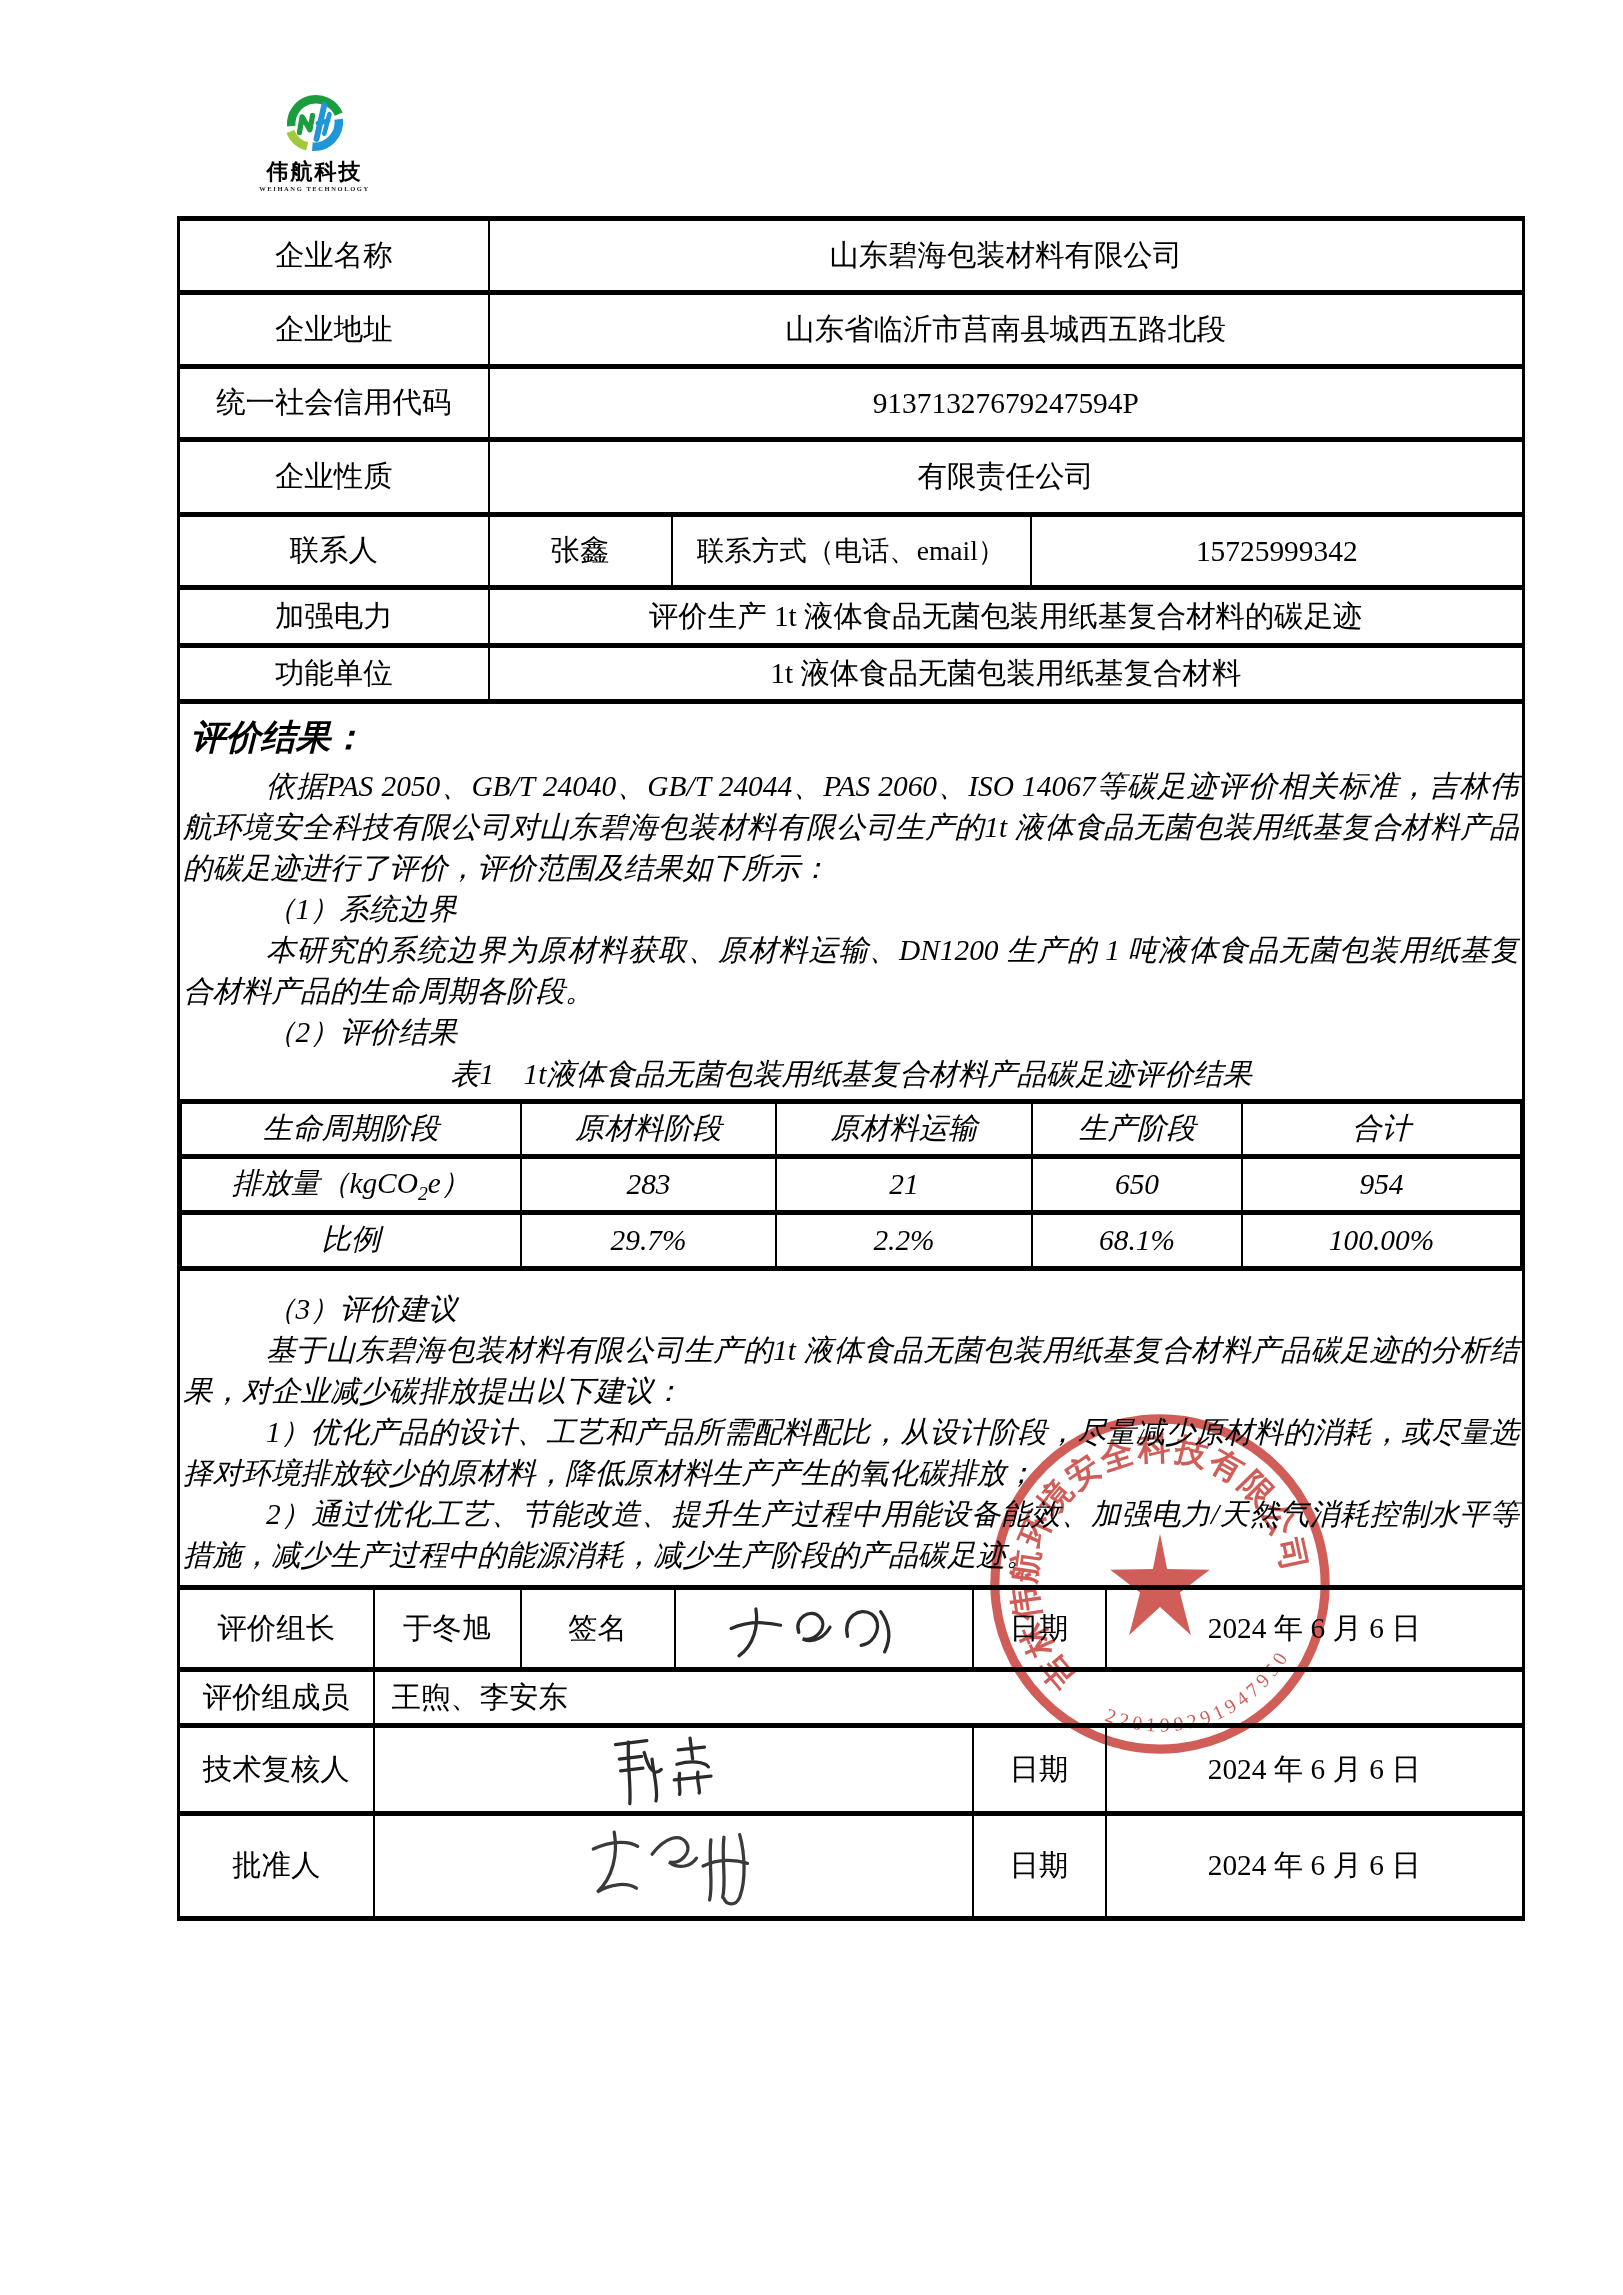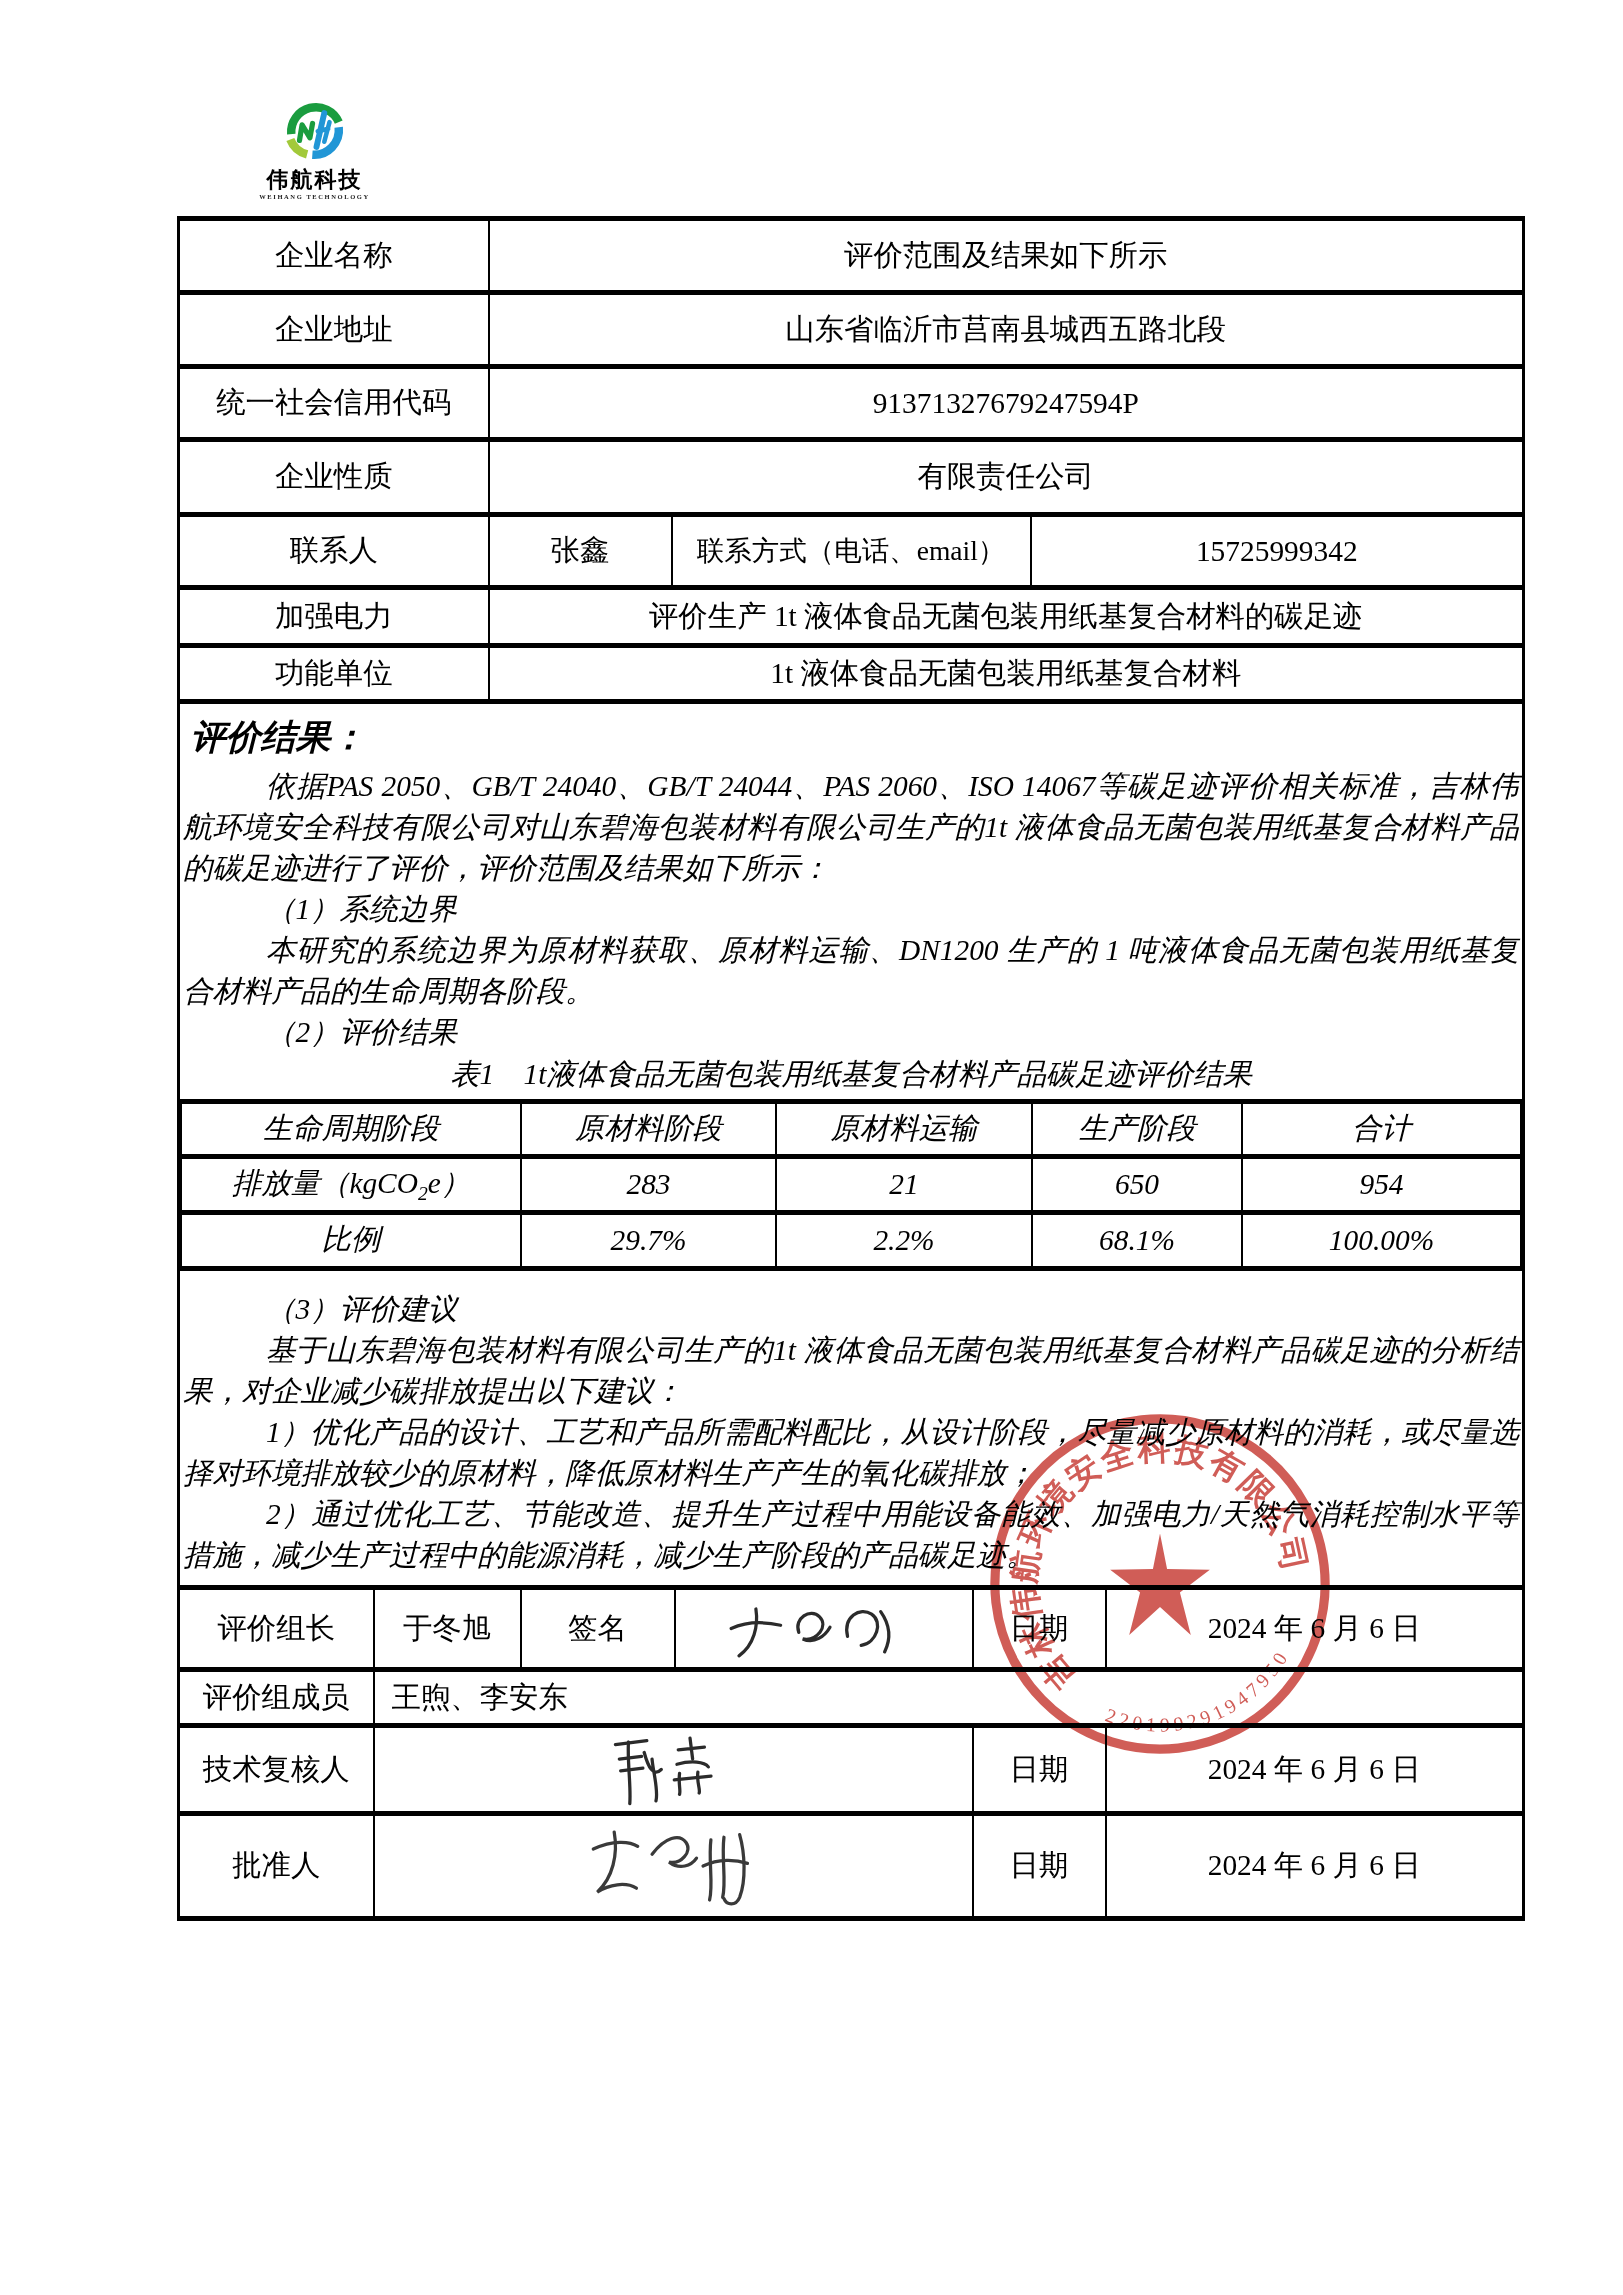--- a/index.html
+++ b/index.html
@@ -1,19 +1,19 @@
 <!DOCTYPE html>
 <html style="font-size:10.5px"><head>
 <meta charset="utf-8">
 <style>
   html,body{margin:0;padding:0;background:#888;}
   .page{position:relative;width:1623px;height:2295px;background:#ffffff;overflow:hidden;
         font-family:"Liberation Serif","DejaVu Serif",serif;color:#000;}
   
-  .logo{position:absolute;left:259px;top:96px;width:111px;text-align:center;}
+  .logo{position:absolute;left:259px;top:88px;width:111px;text-align:center;}
   .logo .zh{font-weight:bold;font-size:22px;letter-spacing:2px;line-height:25px;margin-top:1.3px;}
   .logo .en{font-weight:bold;font-size:6.5px;letter-spacing:1.6px;color:#222;line-height:9.2px;}
   
   .content{position:absolute;left:177px;top:216px;width:1348px;}
   table{border-collapse:collapse;table-layout:fixed;width:100%;}
   td{border-left:2.6px solid #000;border-right:2.6px solid #000;
      border-top:5.9px solid #000;border-bottom:5.9px solid #000;
      text-align:center;vertical-align:middle;font-size:29.4px;padding:0 5.2px;overflow:hidden;}
   table.outer{border-left:3.9px solid #000;border-right:3.9px solid #000;}
   .small{font-size:27.5px;white-space:nowrap;}
@@ -61,21 +61,21 @@
     <table class="outer">
       <colgroup>
           <col style="width:310px">
           <col style="width:183px">
           <col style="width:359px">
           <col>
         </colgroup>
       <tbody>
           <tr style="height:74px">
         <td>企业名称</td>
-        <td colspan="3">评价范围及结果如下所示</td>
+        <td colspan="3">山东碧海包装材料有限公司</td>
       </tr>
       <tr style="height:74px">
         <td>企业地址</td>
         <td colspan="3">山东省临沂市莒南县城西五路北段</td>
       </tr>
       <tr style="height:73px">
         <td>统一社会信用代码</td>
         <td colspan="3">91371327679247594P</td>
       </tr>
       <tr style="height:75px">

